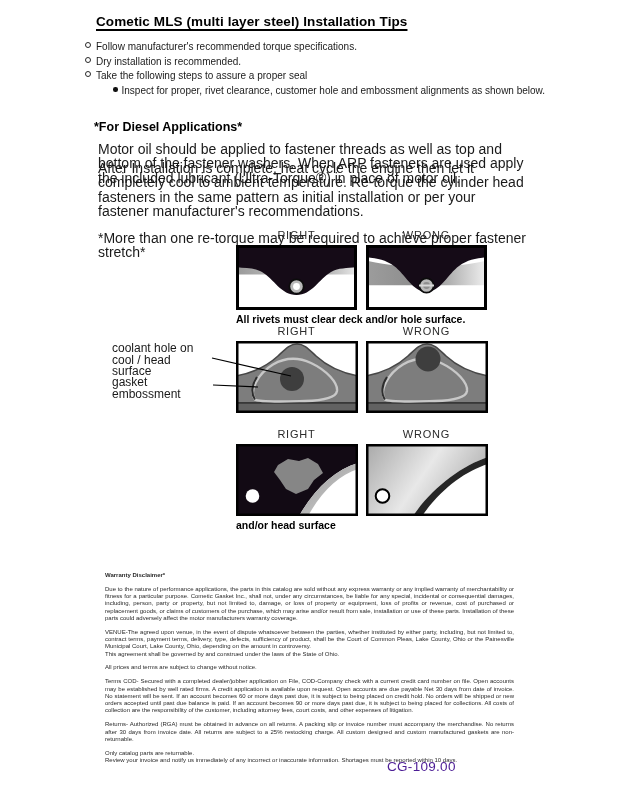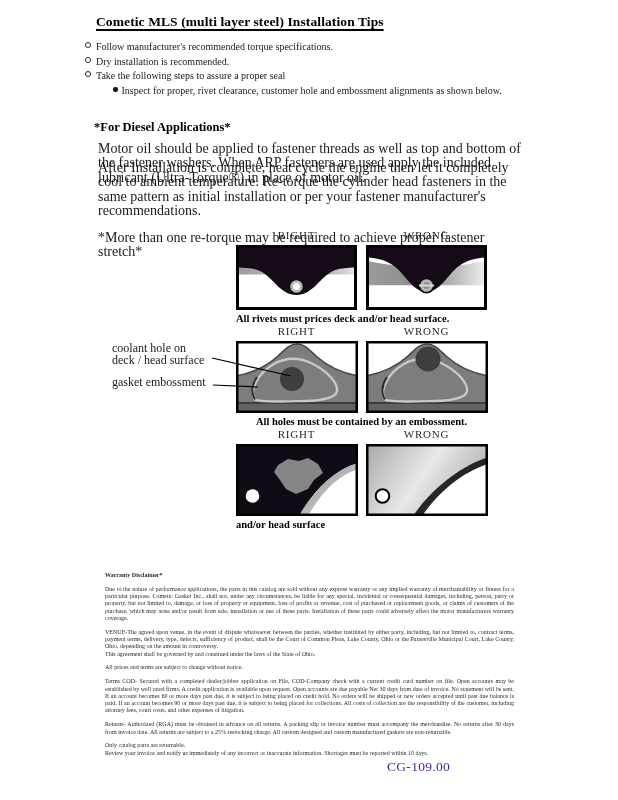--- a/index.html
+++ b/index.html
@@ -1,17 +1,17 @@
 <!DOCTYPE html>
 <html><head>
 <meta charset="utf-8">
 <style>
   html,body{margin:0;padding:0;background:#ffffff;}
   .page{position:relative;width:618px;height:800px;background:#ffffff;overflow:hidden;
-        font-family:Liberation Serif, serif;color:#111;}
+        font-family:Liberation Sans, sans-serif;color:#111;}
   .title{position:absolute;left:96px;top:14px;margin:0;font-size:13.5px;font-weight:bold;
          color:#000;text-decoration:underline;text-decoration-thickness:1.5px;text-underline-offset:3px;
          letter-spacing:.1px;}
   .tips{position:absolute;left:85px;top:40px;width:450px;font-size:10px;line-height:14.6px;color:#1a1a1a;}
   .b-row{white-space:nowrap;}
   .b-row.sub{padding-left:28px;}
   .b-open{display:inline-block;width:4px;height:4px;border:1px solid #2a2a2a;border-radius:50%;
           margin:0 5px 1px 0;vertical-align:1px;}
   .b-fill{display:inline-block;width:4.5px;height:4.5px;background:#111;border-radius:50%;
           margin:0 4px 1px 0;vertical-align:1px;}
@@ -95,21 +95,21 @@
         <rect width="121" height="65" fill="#ffffff"></rect>
         <path d="M2,16 C22,20 40,22.5 60.5,22.5 C81,22.5 99,20 119,16 V40.5 H2 Z" fill="url(#w1c)"></path>
         <rect x="2" y="40.5" width="117" height="22.5" fill="#ffffff"></rect>
         <path d="M0,0 H121 V12 C108,14 102,14.5 93,21 C82,29 74,47 60.5,47 C47,47 39,29 28,21 C19,14.5 13,14 0,12 Z" fill="#150b17"></path>
         <circle cx="60.5" cy="40.5" r="7.2" fill="#b9b9b9" stroke="#0c0c0c" stroke-width="1.8"></circle>
         <circle cx="60.5" cy="40.5" r="3.4" fill="#8e8e8e"></circle>
         <line x1="53" y1="40.5" x2="68" y2="40.5" stroke="#d8d8d8" stroke-width="2"></line>
         <rect x="1.5" y="1.5" width="118" height="62" fill="none" stroke="#000000" stroke-width="3"></rect>
       </svg>
     </div>
-    <div class="caption">All rivets must prices deck and/or head surface.</div>
+    <div class="caption">All rivets must clear deck and/or hole surface.</div>
   </div>
 
   <div class="figrow r2">
     <div class="figlabels">
       <div class="figlabel right">RIGHT</div>
       <div class="figlabel wrong">WRONG</div>
     </div>
     <div class="figs h72">
       <svg class="figsvg fig-right" width="122" height="72" viewBox="0 0 122 72">
         <rect width="122" height="72" fill="#ffffff"></rect>
@@ -125,26 +125,25 @@
         <rect width="122" height="72" fill="#ffffff"></rect>
         <path d="M0,35 C16,32 30,26 42,15 C50,7.5 54,3 61,3 C68,3 72,7.5 80,15 C92,26 106,32 122,35 V72 H0 Z" fill="#7d7d7d" stroke="#474747" stroke-width="1.6"></path>
         <rect x="0" y="61" width="122" height="11" fill="#626262"></rect>
         <rect x="0" y="61" width="122" height="1.8" fill="#383838"></rect>
         <path d="M19,58.5 C13,51 21,33 37,23.5 C49,16.5 62,16 75,22 C91,29.5 102,42 101,50 C100,56.5 88,59.5 69,60 C49,60.5 23,61.5 19,58.5 Z" fill="none" stroke="#c8c8c8" stroke-width="2.4"></path>
         <path d="M19,58.5 C15,53 15.5,44 21,36" fill="none" stroke="#2e2e2e" stroke-width="2"></path>
         <circle cx="62" cy="18" r="12.5" fill="#3e3e3e"></circle>
         <rect x="1.25" y="1.25" width="119.5" height="69.5" fill="none" stroke="#000000" stroke-width="2.5"></rect>
       </svg>
     </div>
-    <div class="caption center">All holes must be contained by an embossment.</div>
   </div>
 
   <div class="pointer-label pl1">
     <div>coolant hole on</div>
-    <div>deck / head surface</div>
+    <div>cool / head surface</div>
   </div>
   <div class="pointer-label pl2">gasket embossment</div>
   <svg class="pointer-lines" width="85" height="40" viewBox="0 0 85 40">
     <line x1="1" y1="6" x2="80" y2="24" stroke="#000000" stroke-width="1.2"></line>
     <line x1="2" y1="33" x2="47" y2="35" stroke="#000000" stroke-width="1.2"></line>
   </svg>
 
   <div class="figrow r3">
     <div class="figlabels">
       <div class="figlabel right">RIGHT</div>

